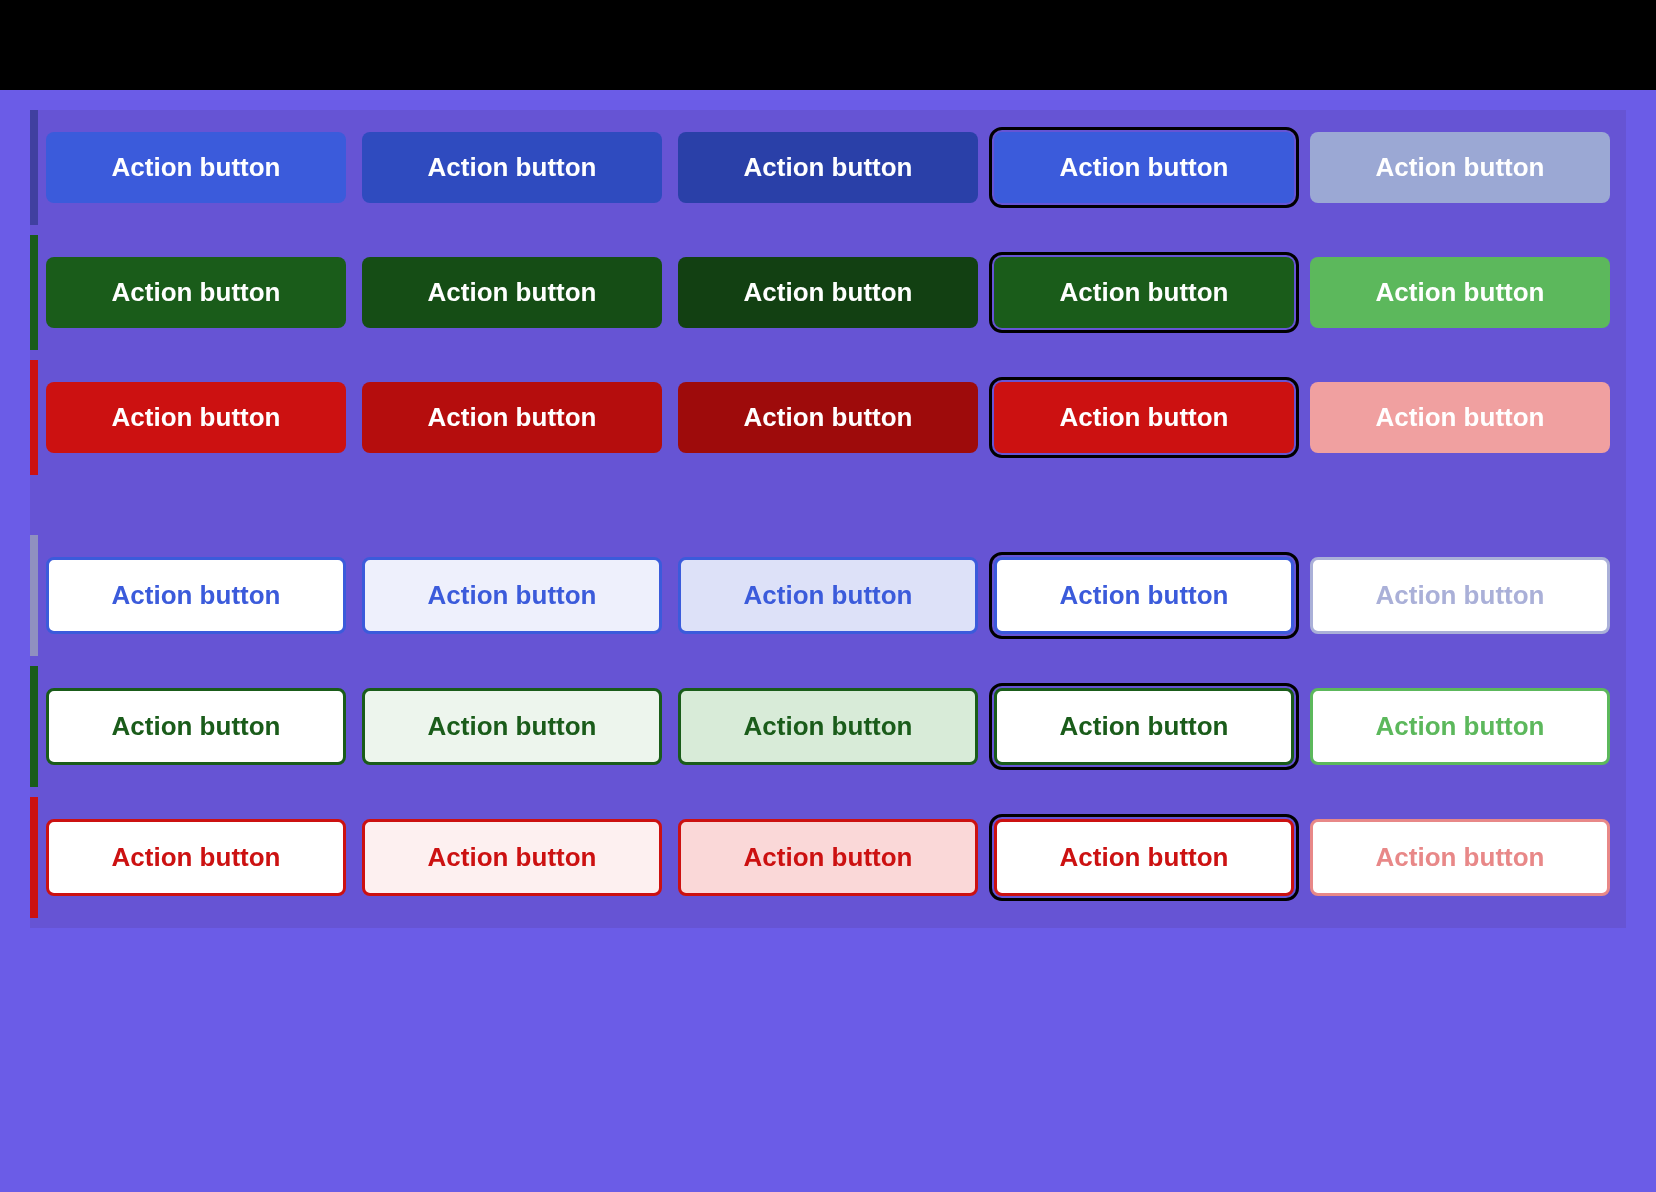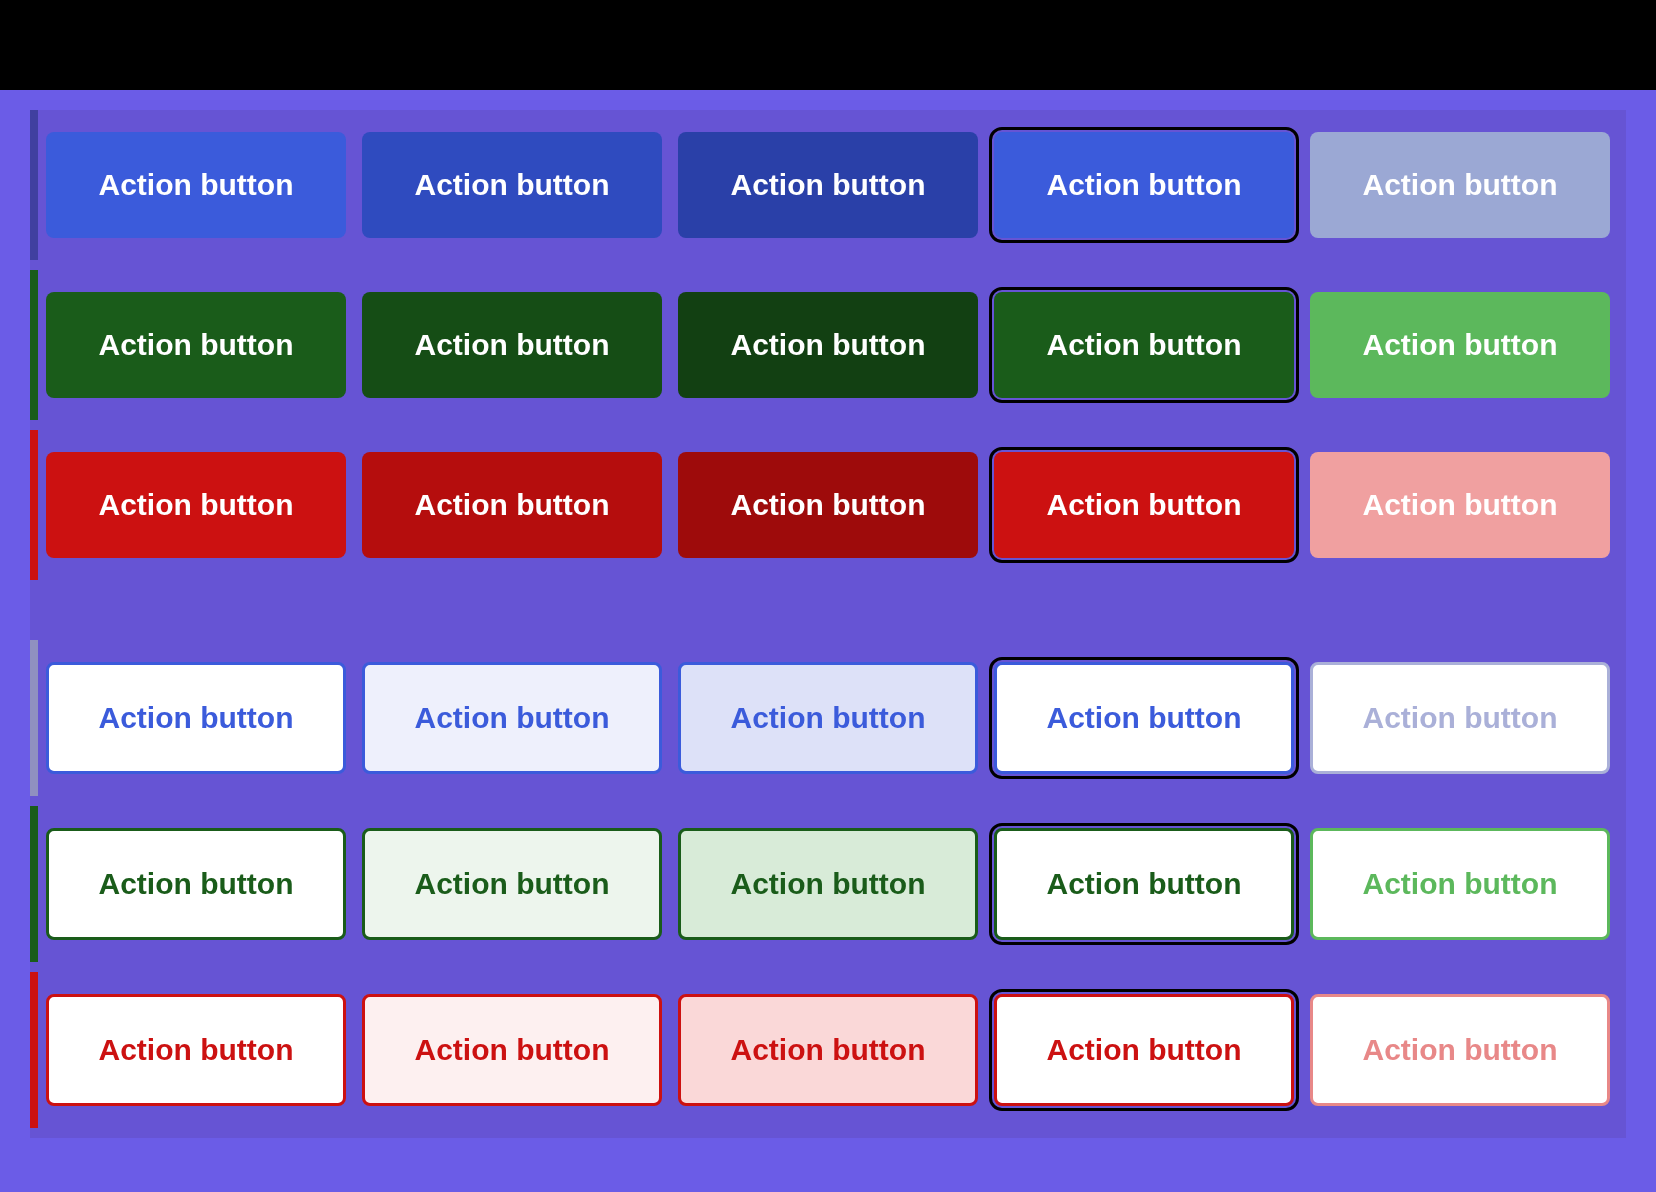--- a/index.html
+++ b/index.html
@@ -21,25 +21,25 @@
     .main-content {
       padding: 20px 30px;
     }
 
     
     .btn {
       display: inline-flex;
       align-items: center;
       justify-content: center;
       font-weight: 700;
-      font-size: 30px;
+      font-size: 26px;
       border-radius: 8px;
       cursor: pointer;
       border: none;
-      padding: 36px 0;
+      padding: 20px 0;
       position: relative;
     }
 
     
     .row-strip {
       position: relative;
       width: 100%;
       padding: 18px 8px;
       display: flex;
       align-items: center;

